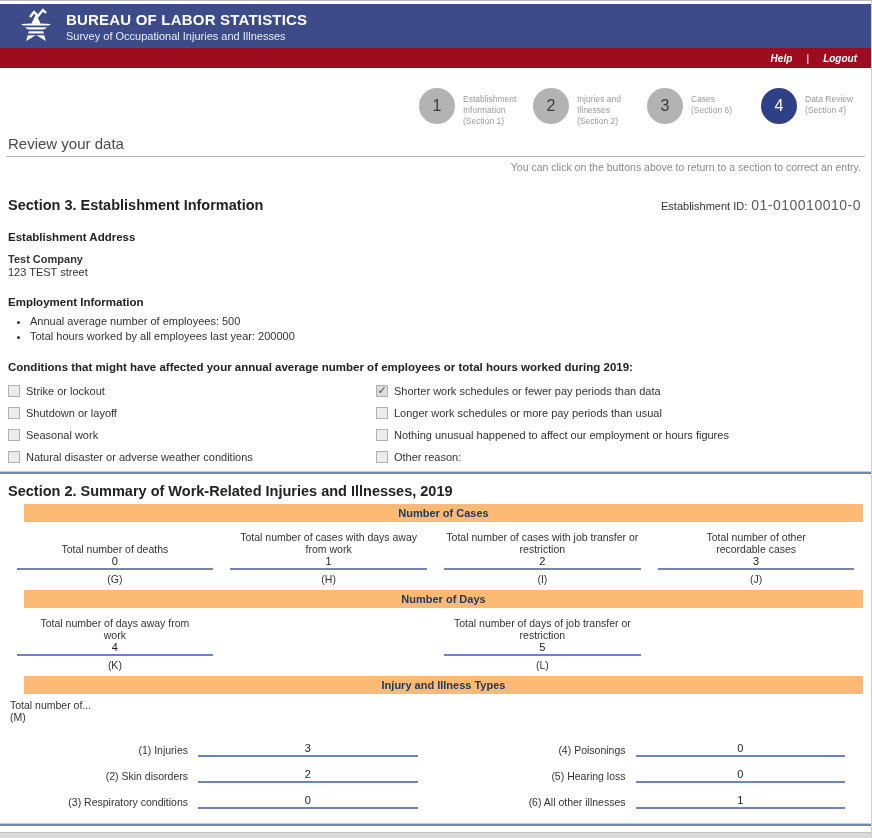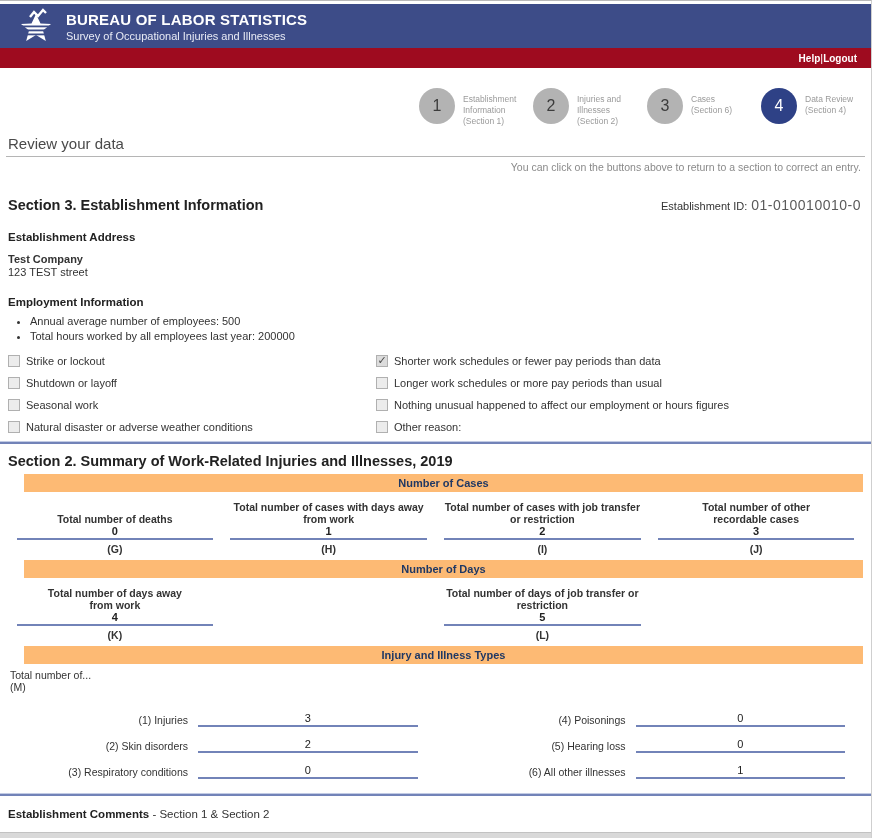--- a/index.html
+++ b/index.html
@@ -6,21 +6,21 @@
   html,body { background:#fff; }
   body { font-family:"Liberation Sans","DejaVu Sans",sans-serif; color:#333; }
   .page { position:relative; width:872px; height:838px; background:#fff; overflow:hidden;
           border-top:1px solid #b9b9b9; border-right:1px solid #cfcfcf; }
   
   .hdr-gap { height:3px; }
   .hdr { height:44px; background:#3d4c88; display:flex; align-items:center; padding-left:16px; }
   .logo { width:40px; height:36px; margin-right:10px; flex:0 0 auto; }
   .hdr-text .t1 { color:#fff; font-weight:bold; font-size:15px; letter-spacing:.2px; }
   .hdr-text .t2 { color:#e8ebf5; font-size:11px; margin-top:2px; }
-  .redbar { height:20px; background:#9e0b1f; display:flex; justify-content:flex-end; align-items:center; padding-right:14px; gap:0; }
+  .redbar { height:20px; background:#9e0b1f; display:flex; justify-content:flex-end; align-items:center; padding-right:14px; gap:14px;font-style:italic; }
   .redbar a { color:#fff; font-size:10px; font-weight:bold; text-decoration:none; cursor:pointer; }
   .redbar .sep { color:#fff; font-size:11px; }
   
   .steps { display:flex; justify-content:flex-end; gap:14px; margin:20px 10px 0 0; }
   .step { display:flex; align-items:flex-start; gap:8px; width:100px; }
   .step .circle { width:36px; height:36px; border-radius:50%; background:#b3b3b3; color:#3c3c3c;
                   font-size:16px; display:flex; align-items:center; justify-content:center; cursor:pointer; flex:0 0 auto; }
   .step .circle.active { background:#2e4186; color:#fff; }
   .step .slabel { font-size:8.5px; color:#9a9a9a; line-height:11px; padding-top:6px; }
   .page-title { font-size:15px; color:#4a4a4a; margin:8px 0 0 8px; padding-bottom:4px; }
@@ -42,21 +42,21 @@
   .cbx { width:12px; height:12px; background:#ececec; border:1px solid #b0b0b0; flex:0 0 auto;
          display:flex; align-items:center; justify-content:center; font-size:11px; color:#4a4a4a; }
   .cbx.checked { background:#dcdcdc; }
   .cbx.checked::after { content:"\2713"; margin-top:-2px; }
   .divider { height:3px; background:#7283b8; border-top:1px solid #c2cbe4; margin-top:3px; }
   
   .sec2-title { font-size:14.5px; font-weight:bold; color:#222; margin:9px 0 0 8px; }
   .band { height:18px; background:#fdba74; color:#1f3864; font-size:11px; font-weight:bold;
           display:flex; align-items:center; justify-content:center; margin:5px 8px 0 24px; }
   .cases-grid { display:grid; grid-template-columns:repeat(4,1fr); margin:4px 8px 0 8px; }
-  .case-cell { display:flex; flex-direction:column; align-items:center;font-weight:bold; }
+  .case-cell { display:flex; flex-direction:column; align-items:center; }
   .case-label { font-size:10.5px; color:#333; text-align:center; line-height:12px; min-height:26px; max-width:200px; margin-top:3px; display:flex; align-items:flex-end; justify-content:center; }
   .case-label.narrow { max-width:150px; }
   .case-field { width:92%; text-align:center; font-size:11px; color:#222; border-bottom:2px solid #7283b8; padding-bottom:1px; }
   .case-letter { font-size:10.5px; color:#333; margin-top:3px; }
   .empty-cell { visibility:hidden; }
   
   .m-intro { font-size:10.5px; color:#333; line-height:12px; margin:5px 0 0 10px; }
   .inj-grid { display:grid; grid-template-columns:1fr 1fr; margin:8px 8px 0 8px; row-gap:0; }
   .inj-row { display:flex; align-items:flex-end; height:26px; }
   .inj-label { width:180px; text-align:right; font-size:10.5px; color:#333; padding-bottom:1px; }
@@ -129,20 +129,21 @@
     <div class="co">Test Company</div>
     <div>123 TEST street</div>
   </div>
 
   <div class="subhead">Employment Information</div>
   <ul class="plain">
     <li>Annual average number of employees: 500</li>
     <li>Total hours worked by all employees last year: 200000</li>
   </ul>
 
+  <div class="cond-head">Conditions that might have affected your annual average number of employees or total hours worked during 2019:</div>
   <div class="cond-grid">
     <div>
       <div class="cond-item">
         <span class="cbx"></span>
         <span>Strike or lockout</span>
       </div>
       <div class="cond-item">
         <span class="cbx"></span>
         <span>Shutdown or layoff</span>
       </div>

